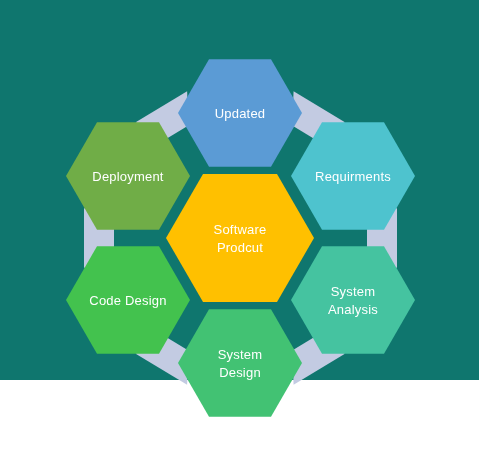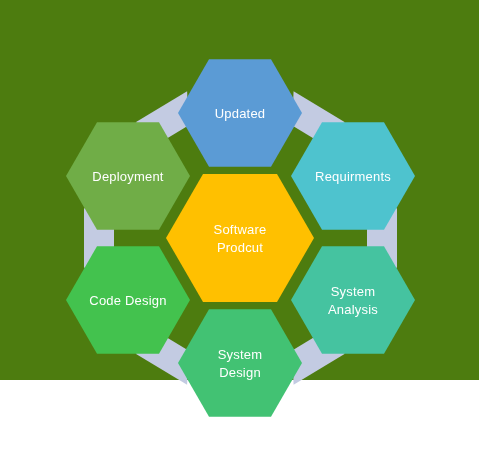--- a/index.html
+++ b/index.html
@@ -10,21 +10,21 @@
   body {
     width: 479px;
     height: 476px;
     font-family: "Liberation Sans", sans-serif;
     overflow: hidden;
   }
   #diagram-root {
     position: relative;
     width: 479px;
     height: 380px;
-    background: #4d7c0f;
+    background: #0f766e;
   }
   #hex-svg {
     position: absolute;
     left: 0;
     top: 0;
     width: 479px;
     height: 476px;
     display: block;
   }
   .hex-label {

